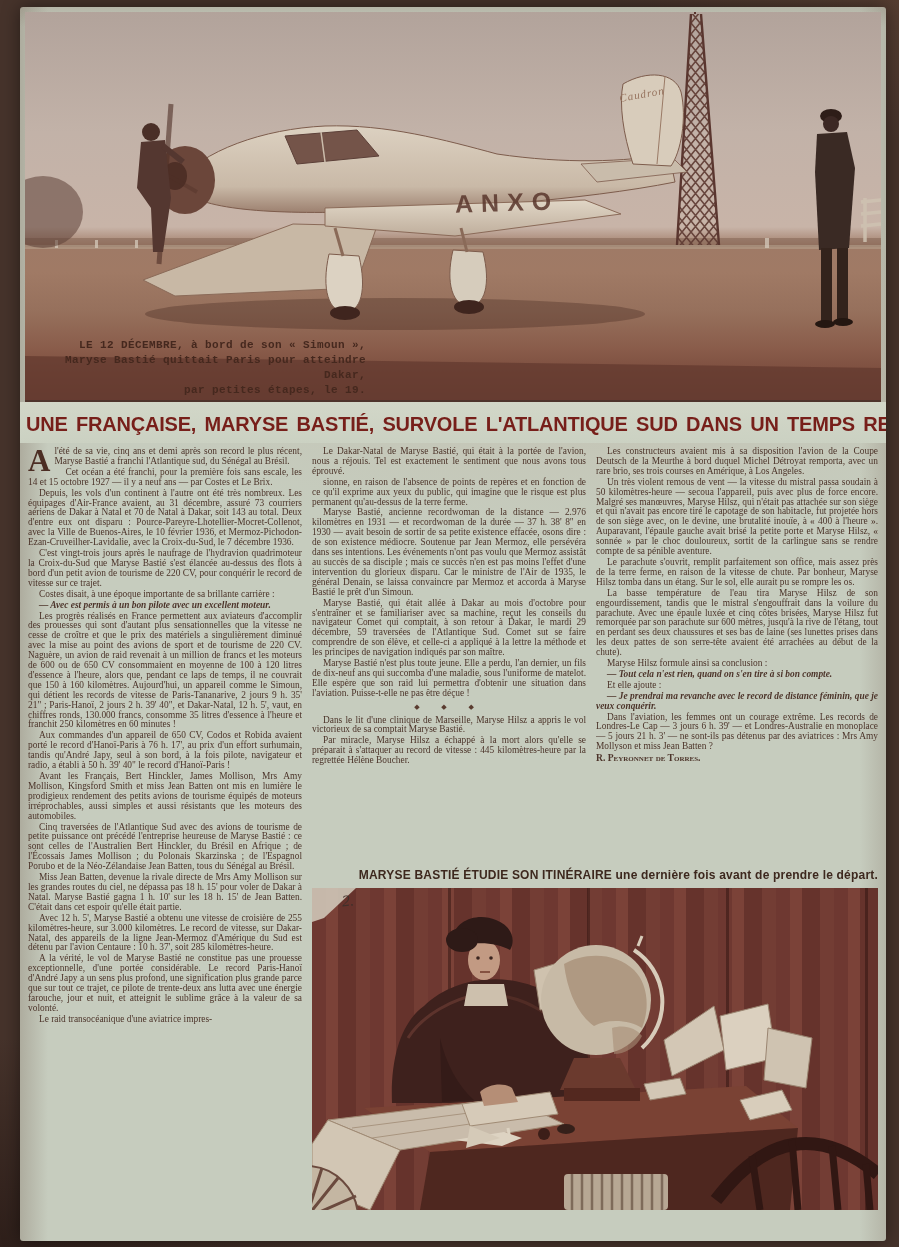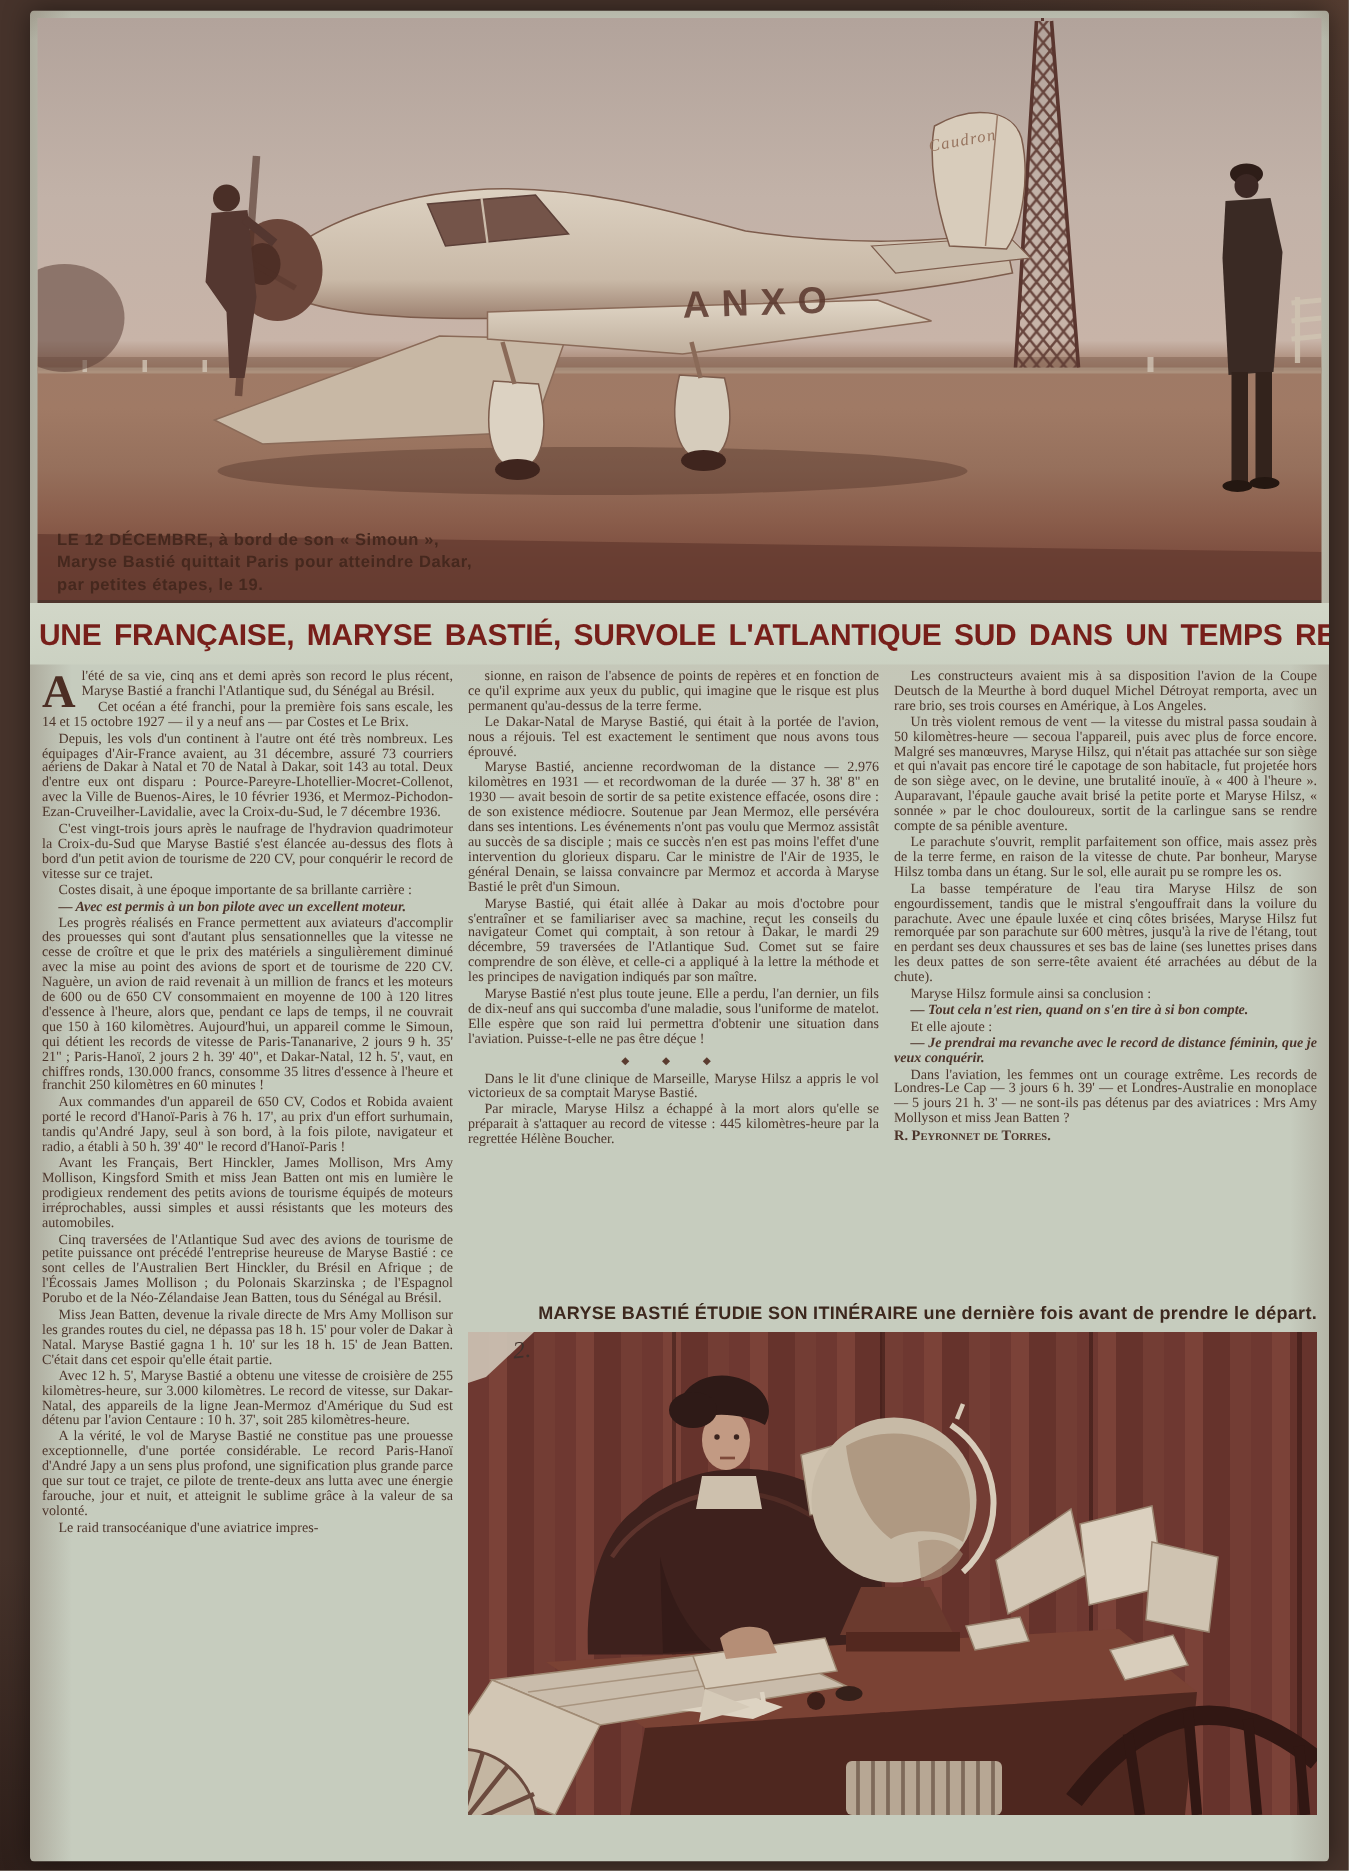--- a/index.html
+++ b/index.html
@@ -14,22 +14,22 @@
       linear-gradient(270deg, rgba(88,60,46,.16), transparent 26px),
       linear-gradient(180deg, rgba(88,60,46,.15), transparent 20px),
       #c6ccbe;
     box-shadow:0 0 18px rgba(0,0,0,.45);}
   
   .photo-top{position:relative;margin:5px 5px 0 5px;height:388px;overflow:hidden;
     border-bottom:2px solid #4e342c;
     background:linear-gradient(180deg,#b2a39b 0px,#c2b2a8 120px,#c8b4a8 215px,#9f7a66 235px,
       #a07a65 260px,#96705c 300px,#8a5d4b 335px,#7a4b3d 365px,#6f4238 100%);}
   .photo-top svg{position:absolute;inset:0;}
-  .caption-top{position:absolute;left:13px;bottom:2px;width:316px;text-align:left;
-    font-family:Liberation Sans, sans-serif;font-weight:bold;font-size:11px;line-height:15px;
+  .caption-top{position:absolute;left:25px;bottom:2px;width:316px;text-align:right;
+    font-family:Liberation Mono, monospace;font-weight:bold;font-size:11px;line-height:15px;
     color:#45281e;letter-spacing:.4px;z-index:5;}
   .reg{position:absolute;left:430px;top:176px;z-index:4;font-family:"Liberation Sans",sans-serif;
     font-weight:bold;font-size:25px;letter-spacing:8px;color:#5a372d;opacity:.85;transform:rotate(-2deg);}
   .tail-logo{position:absolute;left:594px;top:76px;z-index:4;font-style:italic;font-size:11px;
     color:#97745f;transform:rotate(-10deg);letter-spacing:1px;}
   
   .headline{margin:0;padding:10px 6px 7px 6px;text-align:center;
     background:linear-gradient(180deg,#d2d7c8,#cbd1c2);
     font-family:"Liberation Sans",sans-serif;font-weight:bold;font-size:20px;line-height:24px;
     letter-spacing:-.2px;word-spacing:3px;color:#771f1a;transform-origin:center;
@@ -184,22 +184,22 @@
         <p class="para">Cinq traversées de l'Atlantique Sud avec des avions de tourisme de petite puissance ont précédé l'entreprise heureuse de Maryse Bastié : ce sont celles de l'Australien Bert Hinckler, du Brésil en Afrique ; de l'Écossais James Mollison ; du Polonais Skarzinska ; de l'Espagnol Porubo et de la Néo-Zélandaise Jean Batten, tous du Sénégal au Brésil.</p>
         <p class="para">Miss Jean Batten, devenue la rivale directe de Mrs Amy Mollison sur les grandes routes du ciel, ne dépassa pas 18 h. 15' pour voler de Dakar à Natal. Maryse Bastié gagna 1 h. 10' sur les 18 h. 15' de Jean Batten. C'était dans cet espoir qu'elle était partie.</p>
         <p class="para">Avec 12 h. 5', Maryse Bastié a obtenu une vitesse de croisière de 255 kilomètres-heure, sur 3.000 kilomètres. Le record de vitesse, sur Dakar-Natal, des appareils de la ligne Jean-Mermoz d'Amérique du Sud est détenu par l'avion Centaure : 10 h. 37', soit 285 kilomètres-heure.</p>
         <p class="para">A la vérité, le vol de Maryse Bastié ne constitue pas une prouesse exceptionnelle, d'une portée considérable. Le record Paris-Hanoï d'André Japy a un sens plus profond, une signification plus grande parce que sur tout ce trajet, ce pilote de trente-deux ans lutta avec une énergie farouche, jour et nuit, et atteignit le sublime grâce à la valeur de sa volonté.</p>
         <p class="para">Le raid transocéanique d'une aviatrice impres-</p>
       </div>
 
       <div class="right-zone">
         <div class="cols23">
           <div class="col col2">
+            <p class="para">Le Dakar-Natal de Maryse Bastié, qui était à la portée de l'avion, nous a réjouis. Tel est exactement le sentiment que nous avons tous éprouvé.</p>
             <p class="para">sionne, en raison de l'absence de points de repères et en fonction de ce qu'il exprime aux yeux du public, qui imagine que le risque est plus permanent qu'au-dessus de la terre ferme.</p>
-            <p class="para">Le Dakar-Natal de Maryse Bastié, qui était à la portée de l'avion, nous a réjouis. Tel est exactement le sentiment que nous avons tous éprouvé.</p>
             <p class="para">Maryse Bastié, ancienne recordwoman de la distance — 2.976 kilomètres en 1931 — et recordwoman de la durée — 37 h. 38' 8" en 1930 — avait besoin de sortir de sa petite existence effacée, osons dire : de son existence médiocre. Soutenue par Jean Mermoz, elle persévéra dans ses intentions. Les événements n'ont pas voulu que Mermoz assistât au succès de sa disciple ; mais ce succès n'en est pas moins l'effet d'une intervention du glorieux disparu. Car le ministre de l'Air de 1935, le général Denain, se laissa convaincre par Mermoz et accorda à Maryse Bastié le prêt d'un Simoun.</p>
             <p class="para">Maryse Bastié, qui était allée à Dakar au mois d'octobre pour s'entraîner et se familiariser avec sa machine, reçut les conseils du navigateur Comet qui comptait, à son retour à Dakar, le mardi 29 décembre, 59 traversées de l'Atlantique Sud. Comet sut se faire comprendre de son élève, et celle-ci a appliqué à la lettre la méthode et les principes de navigation indiqués par son maître.</p>
             <p class="para">Maryse Bastié n'est plus toute jeune. Elle a perdu, l'an dernier, un fils de dix-neuf ans qui succomba d'une maladie, sous l'uniforme de matelot. Elle espère que son raid lui permettra d'obtenir une situation dans l'aviation. Puisse-t-elle ne pas être déçue !</p>
             <p class="ornament">◆ ◆ ◆</p>
             <p class="para">Dans le lit d'une clinique de Marseille, Maryse Hilsz a appris le vol victorieux de sa comptait Maryse Bastié.</p>
             <p class="para">Par miracle, Maryse Hilsz a échappé à la mort alors qu'elle se préparait à s'attaquer au record de vitesse : 445 kilomètres-heure par la regrettée Hélène Boucher.</p>
           </div>
           <div class="col col3">
             <p class="para">Les constructeurs avaient mis à sa disposition l'avion de la Coupe Deutsch de la Meurthe à bord duquel Michel Détroyat remporta, avec un rare brio, ses trois courses en Amérique, à Los Angeles.</p>
             <p class="para">Un très violent remous de vent — la vitesse du mistral passa soudain à 50 kilomètres-heure — secoua l'appareil, puis avec plus de force encore. Malgré ses manœuvres, Maryse Hilsz, qui n'était pas attachée sur son siège et qui n'avait pas encore tiré le capotage de son habitacle, fut projetée hors de son siège avec, on le devine, une brutalité inouïe, à « 400 à l'heure ». Auparavant, l'épaule gauche avait brisé la petite porte et Maryse Hilsz, « sonnée » par le choc douloureux, sortit de la carlingue sans se rendre compte de sa pénible aventure.</p>

